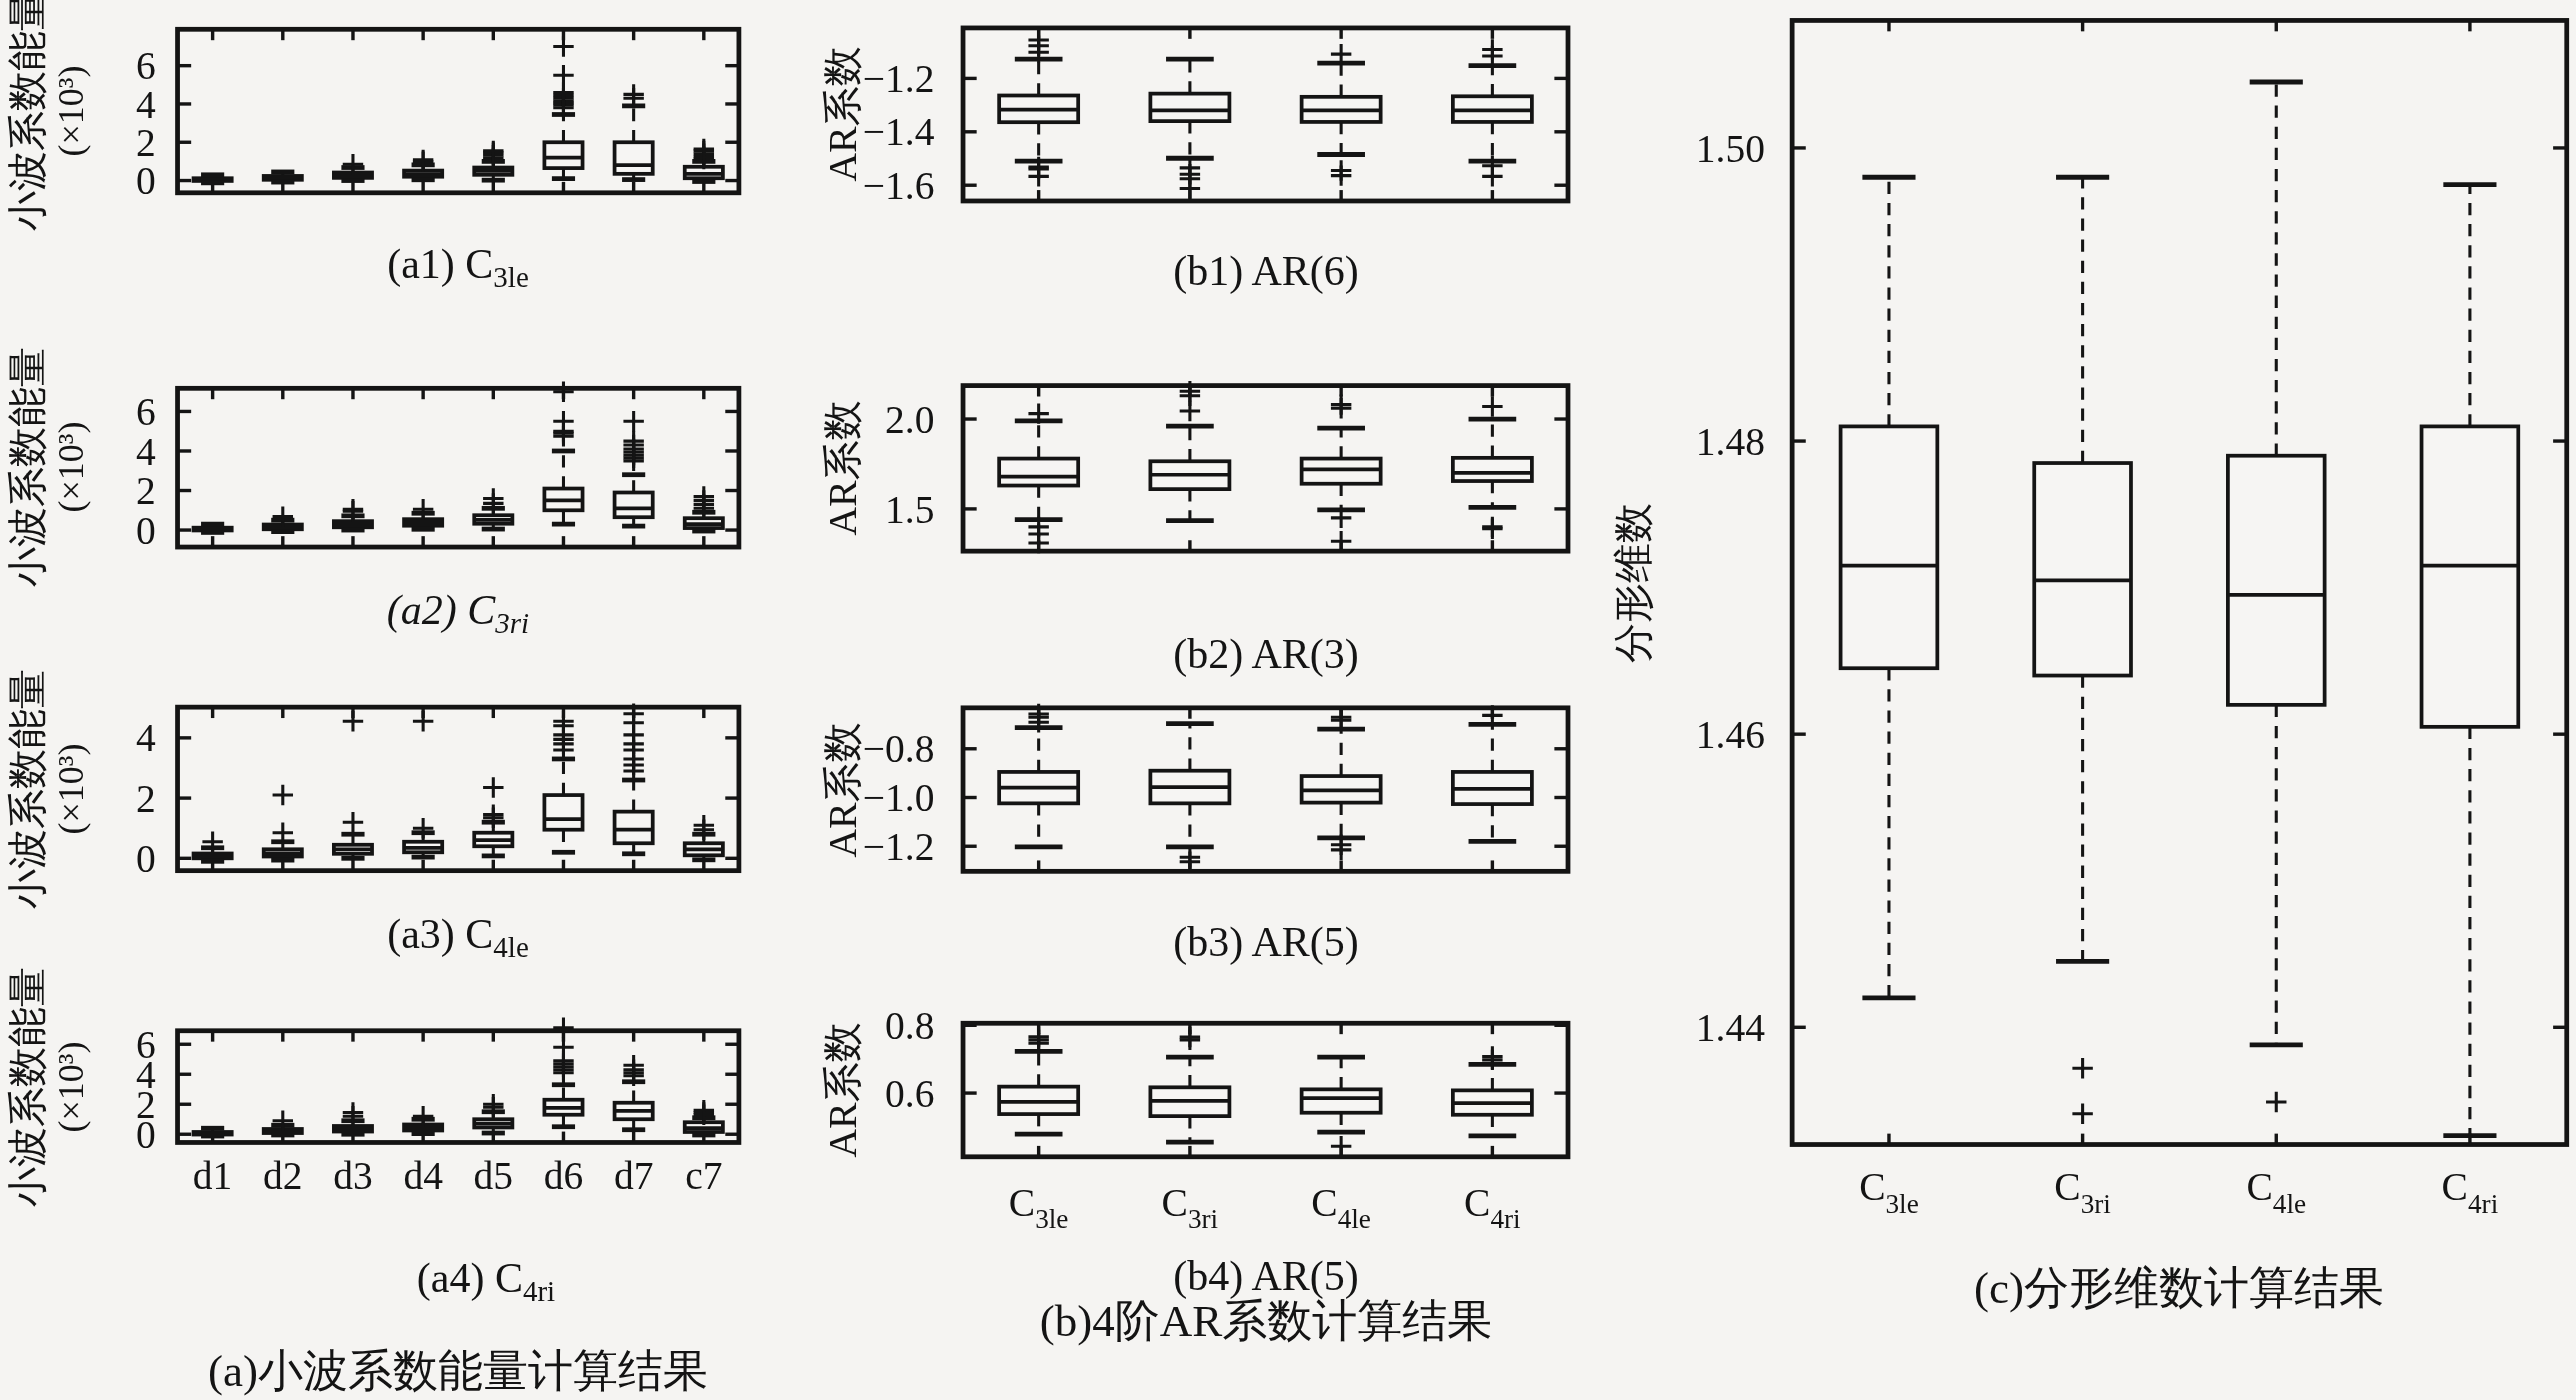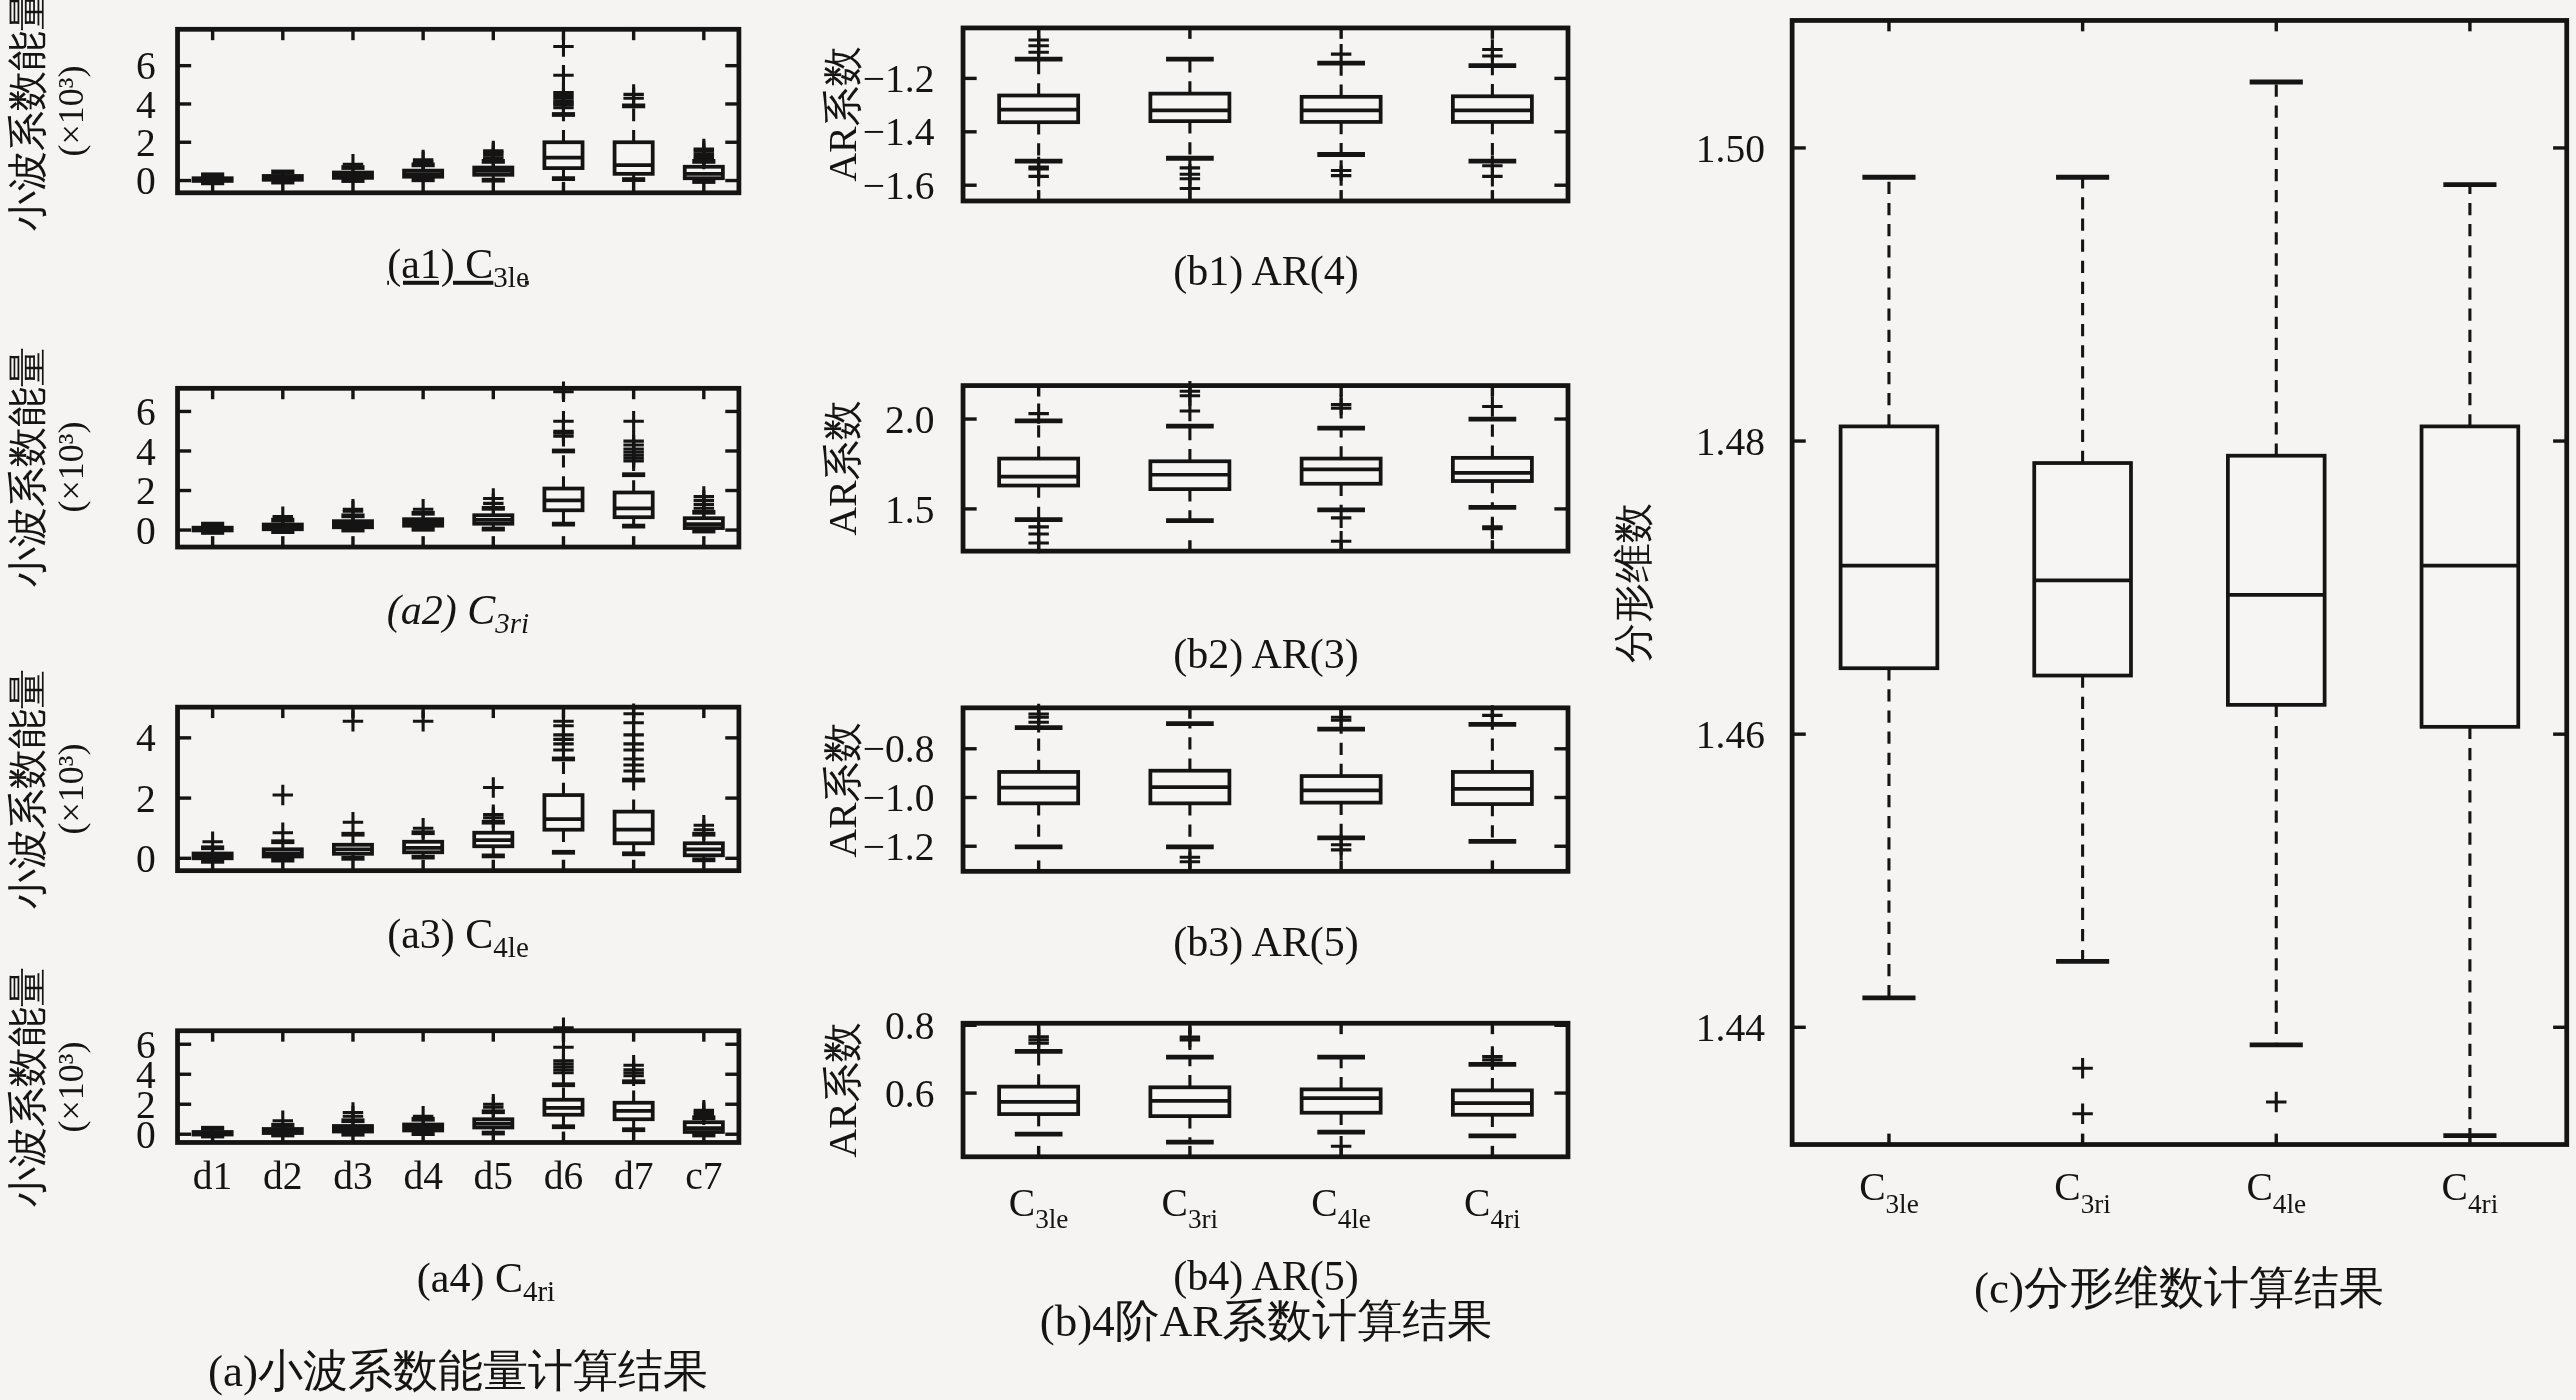--- a/index.html
+++ b/index.html
@@ -743,26 +743,26 @@
       <div class="l1">AR系数</div>
     </div>
   <div class="vlab" style="left:843px;top:1090px;">
       <div class="l1">AR系数</div>
     </div>
 
   <div class="vlab" style="left:1634px;top:583px;">
       <div class="l1">分形维数</div>
     </div>
 
-  <div class="cap" style="left:458px;top:267px;text-decoration:underline;"><span>(a1) C</span><sub>3le</sub></div>
+  <div class="cap" style="left:458px;top:267px;"><span>(a1) C</span><sub>3le</sub></div>
   <div class="cap" style="left:458px;top:613px;font-style:italic;"><span>(a2) C</span><sub>3ri</sub></div>
   <div class="cap" style="left:458px;top:937px;"><span>(a3) C</span><sub>4le</sub></div>
   <div class="cap" style="left:442px;top:1281px;margin-left:44px;"><span>(a4) C</span><sub>4ri</sub></div>
 
-  <div class="cap" style="left:1266px;top:271px;"><span>(b1) AR(4)</span></div>
+  <div class="cap" style="left:1266px;top:271px;"><span>(b1) AR(6)</span></div>
   <div class="cap" style="left:1266px;top:654px;"><span>(b2) AR(3)</span></div>
   <div class="cap" style="left:1266px;top:942px;"><span>(b3) AR(5)</span></div>
   <div class="cap" style="left:1266px;top:1276px;"><span>(b4) AR(5)</span></div>
 
   <div class="bcap" style="left:458px;top:1371px;">(a)小波系数能量计算结果</div>
   <div class="bcap" style="left:1266px;top:1321px;">(b)4阶AR系数计算结果</div>
   <div class="bcap" style="left:2179px;top:1288px;">(c)分形维数计算结果</div>
 
 </div>
 

